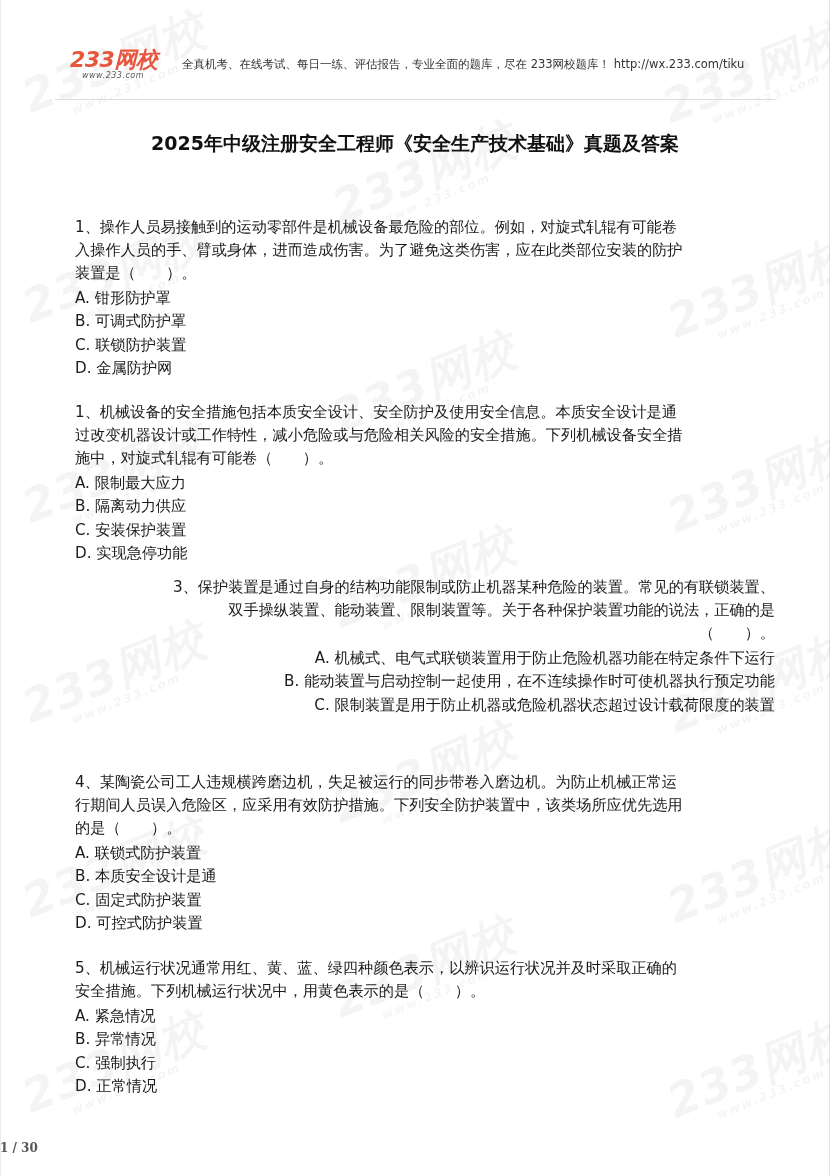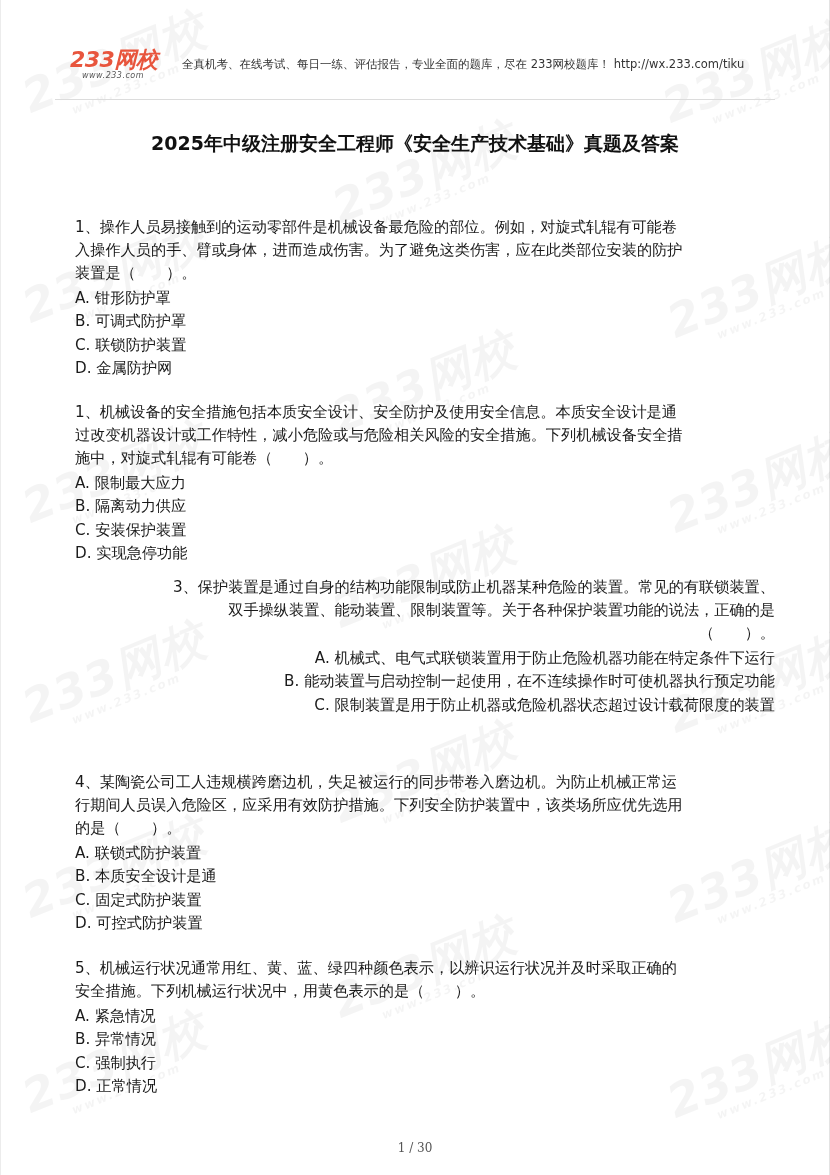--- a/index.html
+++ b/index.html
@@ -27,22 +27,22 @@
 
   
   .title { position:absolute; left:0; top:131px; width:830px; text-align:center;
            font-size:19px; font-weight:bold; color:#111; }
   .section { position:absolute; left:75px; top:178px; font-size:15px; font-weight:bold; color:#111; }
 
   .q { position:absolute; left:75px; width:700px; font-size:15.2px; line-height:23px; color:#1a1a1a; }
   .q-stem { margin:0 0 2px 0; }
   .q-opt { margin:0; line-height:23.3px; }
 
-  .footer-page { position:absolute; left:0; top:1141px; width:830px; text-align:center;
-                 font-family:"DejaVu Serif", "Liberation Serif", serif; font-size:12px; color:#555; }
+  .footer-page { position:absolute; left:0; top:1141px; width:830px; 
+                 font-family:"DejaVu Serif", "Liberation Serif", serif; font-size:12px; color:#555;font-weight:bold; }
 </style>
 </head>
 <body>
 
 <div class="page">
   <div class="page-border-left"></div>
   <div class="page-border-right"></div>
 
   <div class="wm" style="left:20px;top:40px;">
       <span class="big">233网校</span>

